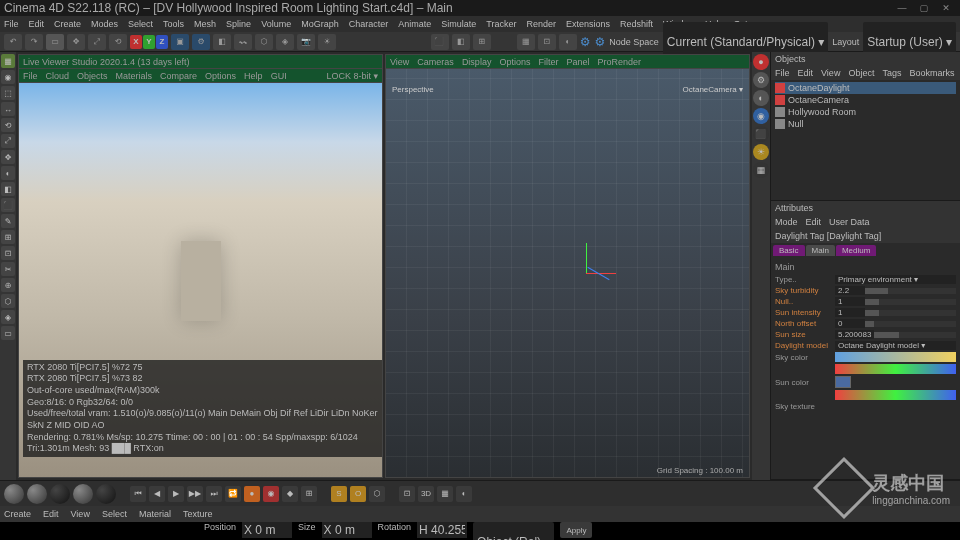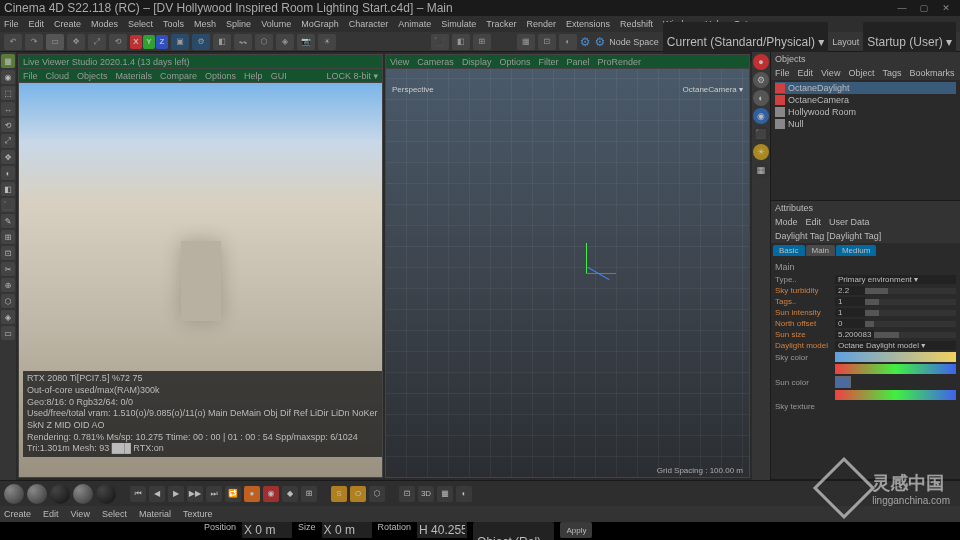--- a/index.html
+++ b/index.html
@@ -58,21 +58,21 @@
 .panel-header{height:14px;background:#333;display:flex;align-items:center;padding:0 4px;gap:8px;font-size:8px}
 .obj-tree{padding:2px 4px;font-size:8px;min-height:120px}
 .obj-row{display:flex;align-items:center;gap:3px;padding:1px 0}
 .obj-row.sel{background:#3a5a7a}
 .obj-icon{width:10px;height:10px;display:inline-block}
 .oi-cam{background:#d04040}
 .oi-null{background:#888}
 
 .attr-panel{flex:1;overflow:hidden;display:flex;flex-direction:column}
 .attr-tabs{display:flex;gap:1px;padding:2px}
-.attr-tab{background:#0369a1;padding:1px 6px;font-size:8px;border-radius:2px 2px 0 0}
+.attr-tab{background:#701a75;padding:1px 6px;font-size:8px;border-radius:2px 2px 0 0}
 .attr-tab.active{background:#4a4a4a}
 .attr-body{padding:2px 4px;font-size:8px;flex:1;overflow:auto}
 .attr-row{display:flex;align-items:center;padding:1px 0}
 .attr-row label{width:60px;color:#999;font-size:8px}
 .attr-row label.orange{color:#d08040}
 .attr-row .val{background:#222;padding:0 3px;min-width:30px;font-size:8px}
 .attr-slider{flex:1;height:6px;background:#333;position:relative}
 .attr-slider i{position:absolute;left:0;top:0;bottom:0;background:#555}
 .grad-bar{height:10px;background:linear-gradient(90deg,#60a0e0,#f0d060);flex:1;position:relative}
 .grad-bar.rgb1{background:linear-gradient(90deg,#f04040,#40f040,#4060f0)}
@@ -205,20 +205,21 @@
             <span>Compare</span>
             <span>Options</span>
             <span>Help</span>
             <span>GUI</span>
             <span style="margin-left: auto;">LOCK 8-bit ▾</span>
           </div>
         <div class="vp-content" style="top:28px">
           <div class="render-img"></div>
           <div class="render-stats">
             <div>RTX 2080 Ti[PCI7.5]    %72    75</div>
+            <div>RTX 2080 Ti[PCI7.5]    %73    82</div>
             <div>Out-of-core used/max(RAM)300k</div>
             <div>Geo:8/16: 0            Rgb32/64: 0/0</div>
             <div>Used/free/total vram: 1.510(o)/9.085(o)/11(o)   Main  DeMain  Obj  Dif  Ref  LiDir  LiDn  NoKer  SkN  Z  MID  OID  AO</div>
             <div>Rendering: 0.781%   Ms/sp: 10.275   Ttime: 00 : 00 | 01 : 00 : 54   Spp/maxspp: 6/1024   Tri:1.301m   Mesh: 93   ███ RTX:on</div>
           </div>
         </div>
       </div>
 
       <div class="vp">
         <div class="vp-header" id="vpmenus">
@@ -313,21 +314,21 @@
               <div class="val" style="flex: 1 1 0%;">Primary environment ▾</div>
             </div>
             <div class="attr-row">
               <label class="orange">Sky turbidity</label>
               <div class="val">2.2</div>
               <div class="attr-slider">
                 <i style="width: 25%;"></i>
               </div>
             </div>
             <div class="attr-row">
-              <label class="orange">Tags..</label>
+              <label class="orange">Null..</label>
               <div class="val">1</div>
               <div class="attr-slider">
                 <i style="width: 15%;"></i>
               </div>
             </div>
             <div class="attr-row">
               <label class="orange">Sun intensity</label>
               <div class="val">1</div>
               <div class="attr-slider">
                 <i style="width: 15%;"></i>

